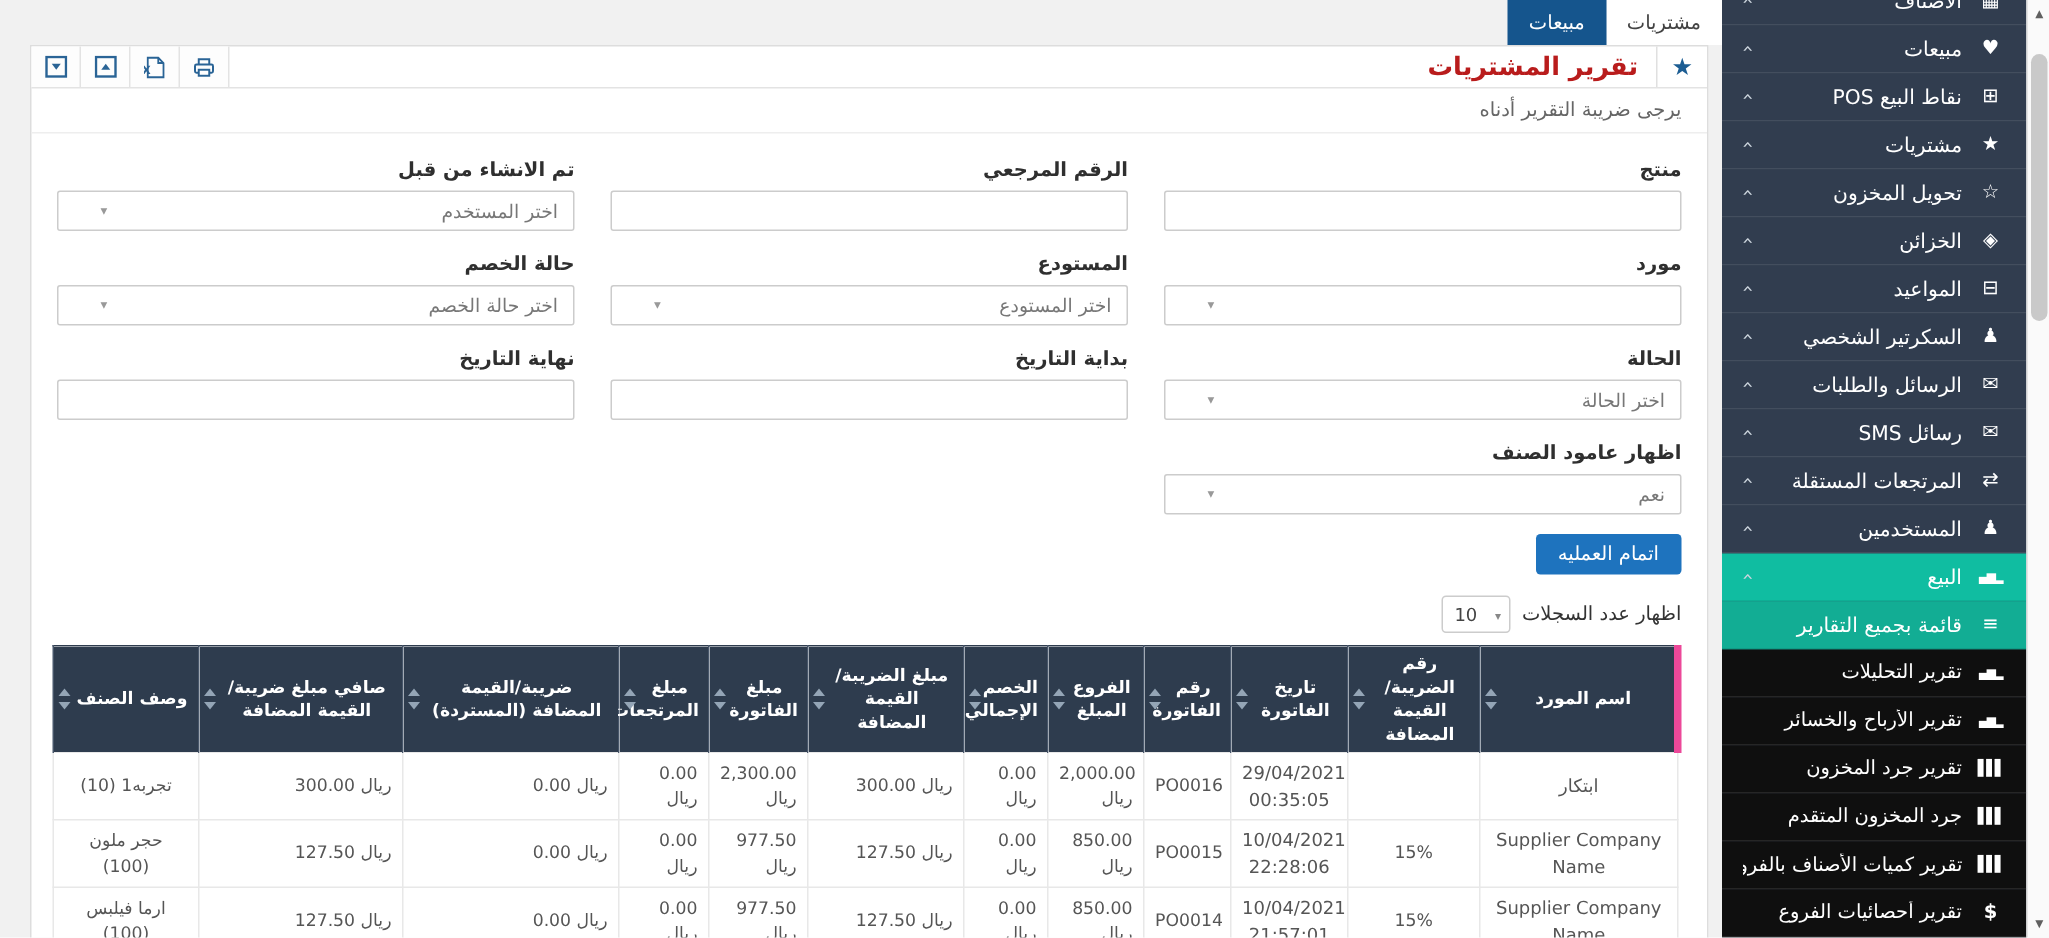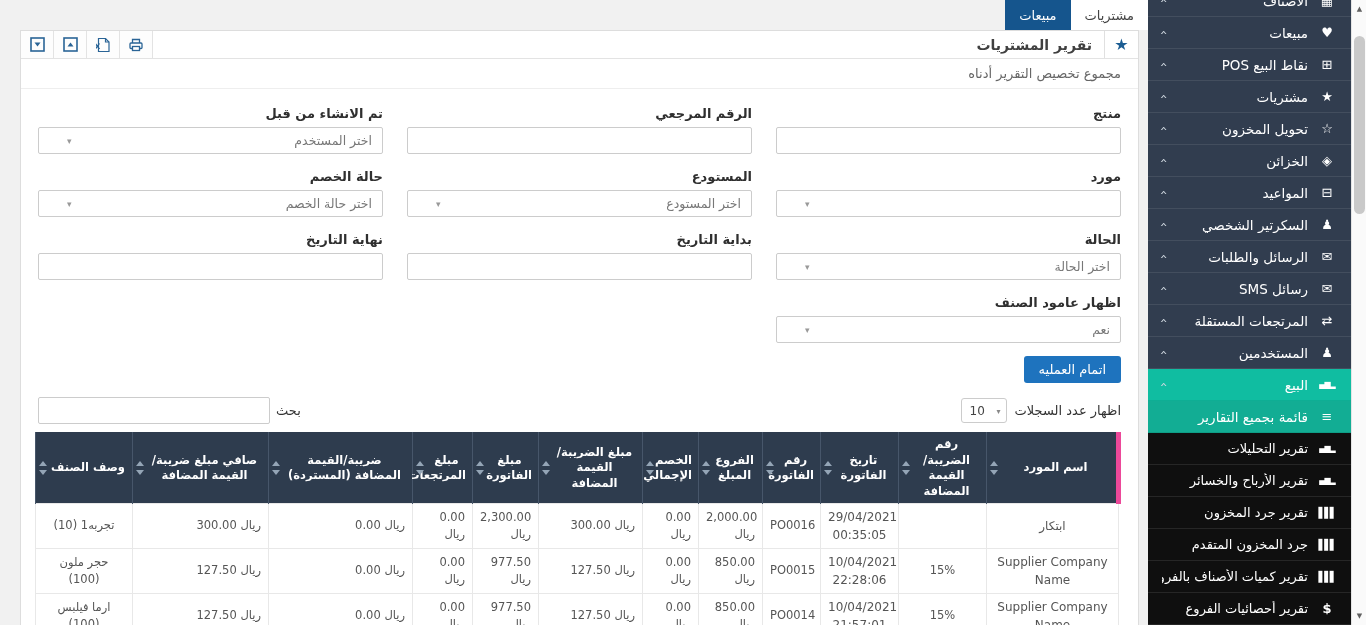--- a/index.html
+++ b/index.html
@@ -10,21 +10,21 @@
   
   .main { position:absolute; top:0; right:218px; width:1148px; direction:rtl; }
   .tabbar { height:30px; display:flex; align-items:stretch; }
   .tab { padding:0 14px; font-size:13px; color:#444; background:#fff; display:flex; align-items:center; cursor:pointer; }
   .tab.active { background:#15558d; color:#fff; }
 
   .card { background:#fff; border:1px solid #ddd; margin:0 9px 0 20px; min-height:700px; }
 
   .toolbar { height:28px; display:flex; align-items:stretch; border-bottom:1px solid #e3e3e3; }
   .fav { width:34px; display:flex; align-items:center; justify-content:center; color:#1c5d93; font-size:16px; border-left:1px solid #e0e0e0; cursor:pointer; }
-  .ptitle { padding:0 12px; display:flex; align-items:center; font-size:14px; font-weight:bold; color:#404040; }
+  .ptitle { padding:0 12px; display:flex; align-items:center; font-size:17px; font-weight:bold; color:#b91c1c; }
   .tspacer { flex:1; }
   .tool-cell { width:33px; display:flex; align-items:center; justify-content:center; border-right:1px solid #e3e3e3; cursor:pointer; background:#fdfdfd; }
 
   .notice { height:30px; display:flex; align-items:center; padding:0 17px; font-size:13px; color:#666; border-bottom:1px solid #eee; }
 
   .filters { display:grid; grid-template-columns:1fr 1fr 1fr; column-gap:24px; padding:2px 17px 0; }
   .field label { display:block; margin:15px 0 6px; font-size:13px; font-weight:bold; color:#2f2f2f; }
   .field input { width:100%; height:27px; border:1px solid #ccc; border-radius:2px; font-size:12.5px; padding:0 10px; color:#555; font-family:inherit; }
   .sel { position:relative; width:100%; height:27px; border:1px solid #ccc; border-radius:2px; background:#fff; display:flex; align-items:center; padding:0 10px; font-size:12.5px; color:#777; cursor:pointer; }
   .sel .arr { position:absolute; left:28px; top:8px; color:#999; font-size:9px; }
@@ -120,21 +120,21 @@
         <div class="tool-cell">
           <span>
             <svg width="15" height="15" viewBox="0 0 15 15">
                 <rect x="1" y="1" width="13" height="13" fill="none" stroke="#2a6496" stroke-width="1.6"></rect>
                 <path d="M4.5 5.5h6L7.5 9.5z" fill="#2a6496"></path>
               </svg>
           </span>
         </div>
       </div>
 
-      <div class="notice">مجموع تخصيص التقرير أدناه</div>
+      <div class="notice">يرجى ضريبة التقرير أدناه</div>
 
       <div class="filters">
         <div class="field">
           <label>منتج</label>
           <input value="" style="">
         </div>
         <div class="field">
           <label>الرقم المرجعي</label>
           <input value="" style="">
         </div>
@@ -198,24 +198,20 @@
         <button class="submit-btn">اتمام العمليه</button>
       </div>
 
       <div class="controls">
         <div class="records">
           <span>اظهار عدد السجلات</span>
           <div class="mini-select">
             <span>10</span>
             <span class="arr">▾</span>
           </div>
-        </div>
-        <div class="search">
-          <span>بحث</span>
-          <input value="" style="">
         </div>
       </div>
 
       <table class="report">
         <colgroup>
           <col style="width:132px">
             <col style="width:88px">
             <col style="width:78px">
             <col style="width:58px">
           <col style="width:64px">

